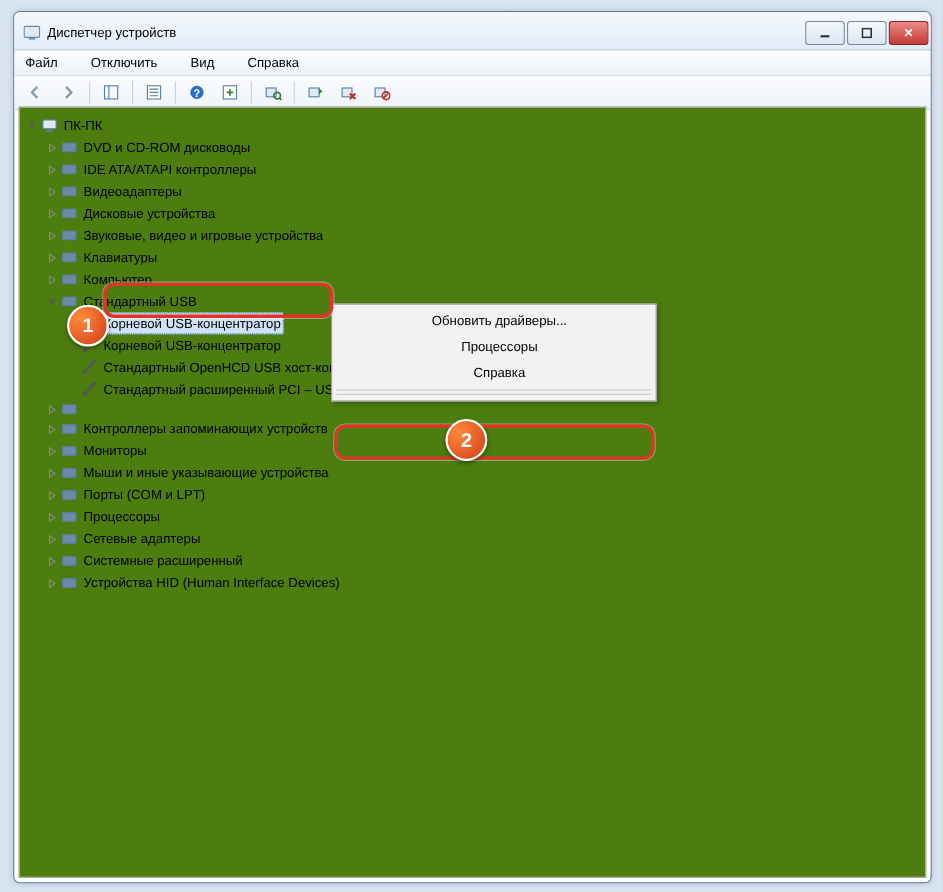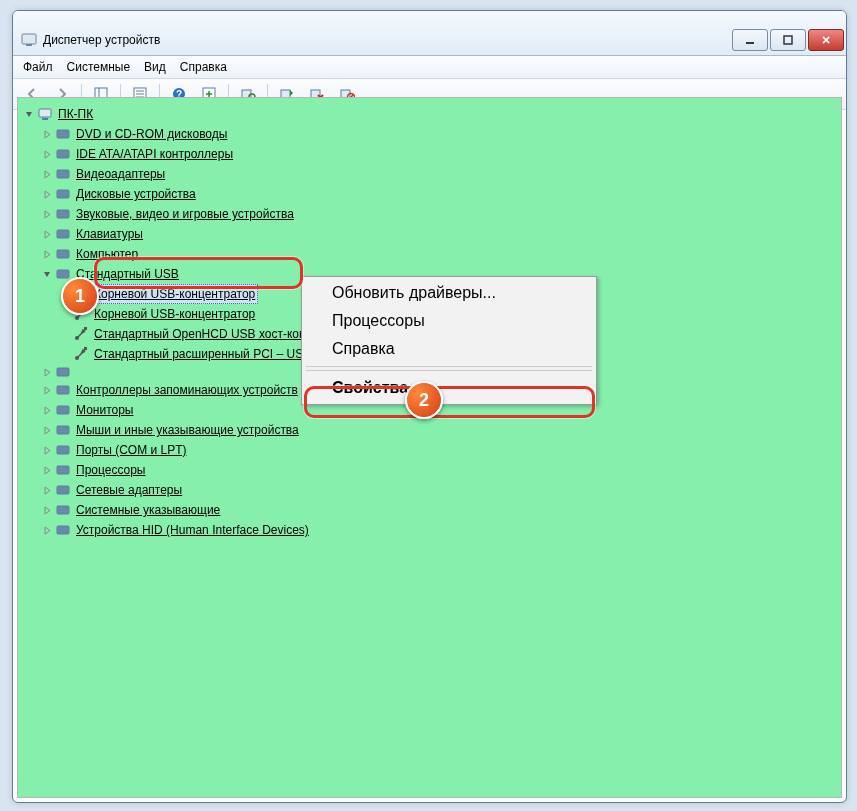--- a/index.html
+++ b/index.html
@@ -1,41 +1,41 @@
 <!DOCTYPE html>
 <html><head>
 <meta charset="utf-8">
 <style>
   html,body{margin:0;padding:0;font-family:"Segoe UI",Tahoma,Arial,sans-serif;font-size:12px;background:#d8e4f0;color:#000;}
   .window{position:relative;width:857px;height:811px;box-sizing:border-box;padding:10px 12px;}
   .win-frame{position:relative;width:833px;height:791px;background:#fff;border:1px solid #5a7ea0;border-radius:6px;overflow:hidden;margin:0 auto;box-shadow:0 0 6px rgba(0,0,0,.15);}
-  .titlebar{height:30px;background:linear-gradient(#f5f9fd,#e1ecf7);display:flex;align-items:center;padding:14px 2px 0 8px;border-bottom:1px solid #a8b8c8;}
+  .titlebar{height:30px;background:linear-gradient(#f5f9fd,#e1ecf7);display:flex;align-items:center;padding:4px 2px 0 8px;border-bottom:1px solid #a8b8c8;}
   .titlebar .app-icon{width:16px;height:16px;margin-right:6px;}
   .titlebar .title{flex:1;font-size:12px;}
   .win-btns{display:flex;gap:2px;}
   .win-btn{width:34px;height:20px;border:1px solid #7a8aa0;border-radius:3px;display:flex;align-items:center;justify-content:center;background:linear-gradient(#f4f8fc,#dbe6f2);font-size:11px;}
   .win-btn.close{background:linear-gradient(#e88,#c43c30);border-color:#8a2520;color:#fff;font-weight:bold;}
-  .menubar{height:22px;display:flex;align-items:center;gap:14px;padding:0 10px;background:linear-gradient(#fbfcfe,#eef3f9);border-bottom:1px solid #cdd7e1;}
+  .menubar{height:22px;display:flex;align-items:center;gap:30px;padding:0 10px;background:linear-gradient(#fbfcfe,#eef3f9);border-bottom:1px solid #cdd7e1;}
   .menubar span{cursor:default;}
   .toolbar{height:30px;display:flex;align-items:center;gap:4px;padding:0 6px;background:linear-gradient(#fbfcfe,#eef3f9);border-bottom:1px solid #cdd7e1;}
   .tool-btn{width:24px;height:24px;border:1px solid transparent;border-radius:3px;display:flex;align-items:center;justify-content:center;}
   .tool-sep{width:1px;height:20px;background:#c8d2dc;margin:0 2px;}
-  .client{position:absolute;top:86px;left:4px;right:4px;bottom:4px;border:1px solid #b6b6b6;background:#86efac;overflow:auto;padding:6px 4px;text-decoration:underline;}
+  .client{position:absolute;top:86px;left:4px;right:4px;bottom:4px;border:1px solid #b6b6b6;background:#4d7c0f;overflow:auto;padding:6px 4px;}
   ul.tree{list-style:none;margin:0;padding:0;}
   ul.tree ul{list-style:none;margin:0;padding-left:18px;text-align:right;}
   li.node{line-height:18px;white-space:nowrap;}
   .row{display:flex;align-items:center;gap:2px;padding:0 2px;}
   .expander{width:11px;height:11px;display:inline-flex;align-items:center;justify-content:center;color:#6a6a6a;font-size:9px;}
   .dev-icon{width:16px;height:16px;display:inline-flex;align-items:center;justify-content:center;}
   .dev-icon svg{width:16px;height:16px;}
   .label{padding:1px 3px;}
   .label.selected{background:#cfe3f7;border:1px dotted #3a6ea5;padding:0 2px;}
   .usb .dev-icon svg path{fill:#555;}
   
-  .ctx-menu{position:absolute;background:#f2f2f2;border:1px solid #9a9a9a;box-shadow:2px 2px 4px rgba(0,0,0,.25);padding:2px;font-size:16px;}
+  .ctx-menu{position:absolute;background:#f2f2f2;border:1px solid #9a9a9a;box-shadow:2px 2px 4px rgba(0,0,0,.25);padding:2px;font-size:12px;text-align:center;}
   .ctx-item{padding:5px 18px 5px 28px;cursor:default;}
   .ctx-sep{height:1px;background:#c8c8c8;margin:3px 2px;}
   
   .callout{position:absolute;border:3px solid #e03426;border-radius:10px;box-shadow:0 0 0 1px rgba(255,255,255,.4);pointer-events:none;}
   .badge{position:absolute;width:34px;height:34px;border-radius:50%;background:radial-gradient(circle at 30% 30%,#ff8a3a,#d23c18);border:2px solid #fff;color:#fff;font-weight:bold;font-size:18px;display:flex;align-items:center;justify-content:center;box-shadow:0 2px 4px rgba(0,0,0,.4);pointer-events:none;}
   
   .ico-box{fill:#6b8aa8;}
 </style>
 </head>
 <body>
@@ -61,21 +61,21 @@
             <svg width="10" height="10">
               <rect x="1" y="1" width="8" height="8" fill="none" stroke="#334" stroke-width="1.5"></rect>
             </svg>
           </div>
         <div class="win-btn close">✕</div>
       </div>
     </div>
 
     <div class="menubar">
       <span>Файл</span>
-      <span>Системные</span>
+      <span>Отключить</span>
       <span>Вид</span>
       <span>Справка</span>
     </div>
 
     <div class="toolbar">
       <div class="tool-btn">
           <svg width="16" height="16">
             <path d="M10 3 L5 8 L10 13" stroke="#8a98a8" fill="none" stroke-width="2"></path>
           </svg>
         </div>
@@ -444,21 +444,21 @@
                   <span class="expander">
                     <svg width="9" height="9">
                       <path d="M2 1 L7 4.5 L2 8 Z" fill="none" stroke="#888"></path>
                     </svg>
                   </span>
                   <span class="dev-icon">
                     <svg viewBox="0 0 16 16">
                       <rect x="2" y="4" width="12" height="8" rx="1" class="ico-box" fill="#b8cde0" stroke="#5a7ea0"></rect>
                     </svg>
                   </span>
-                  <span class="label">Системные указывающие</span>
+                  <span class="label">Системные расширенный</span>
                 </div>
               </li>
               <li class="node">
                 <div class="row">
                   <span class="expander">
                     <svg width="9" height="9">
                       <path d="M2 1 L7 4.5 L2 8 Z" fill="none" stroke="#888"></path>
                     </svg>
                   </span>
                   <span class="dev-icon">
@@ -473,21 +473,20 @@
           </li>
         </ul>
     </div>
 
     <div class="ctx-menu" id="ctx" style="left:288px;top:265px;width:290px;">
         <div class="ctx-item">Обновить драйверы...</div>
         <div class="ctx-item">Процессоры</div>
         <div class="ctx-item">Справка</div>
         <div class="ctx-sep"></div>
         <div class="ctx-sep"></div>
-        <div class="ctx-item" style="font-weight: bold;">Свойства</div>
       </div>
 
     <div class="callout" style="left:81px;top:246px;width:203px;height:26px;"></div>
     <div class="badge" style="left:48px;top:266px;">1</div>
     <div class="callout" style="left:291px;top:375px;width:285px;height:26px;"></div>
     <div class="badge" style="left:392px;top:370px;">2</div>
   </div>
 </div>
 
 </body></html>

